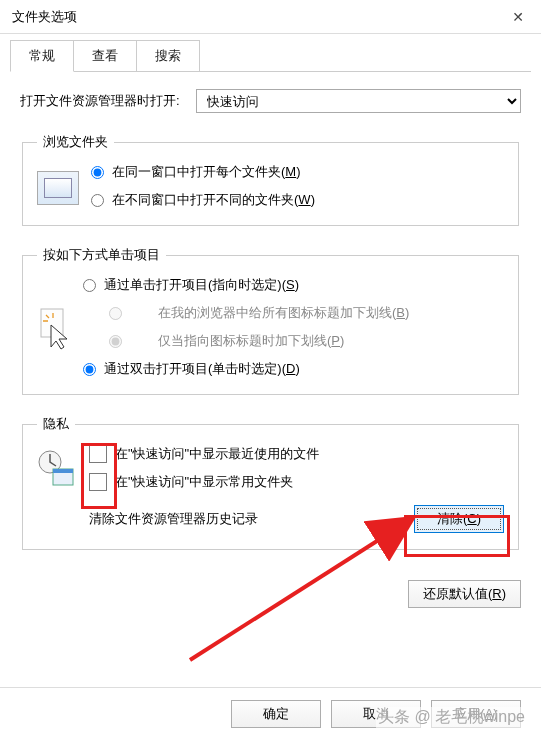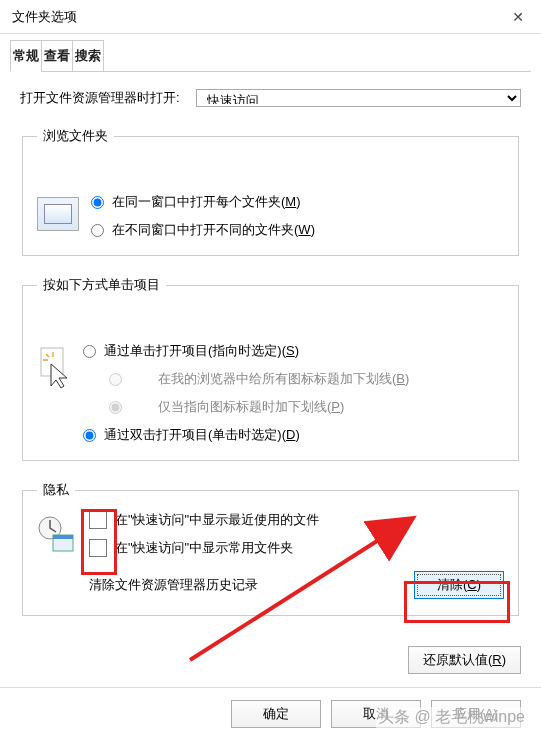--- a/index.html
+++ b/index.html
@@ -26,29 +26,28 @@
   .titlebar .close {
     width: 46px; height: 34px;
     display: flex; align-items: center; justify-content: center;
     font-size: 14px; color: #444;
   }
   .tabs {
     display: flex;
     padding: 6px 10px 0 10px;
   }
   .tab {
-    padding: 6px 2px;
+    padding: 6px 18px;
     border: 1px solid #ccc;
     border-bottom: none;
     background: #fff;
     margin-right: -1px;
     position: relative;
     color: #222;
     cursor: pointer;
-    font-weight: bold;
   }
   .tab.active {
     background: #fff;
     z-index: 2;
     border-bottom: 1px solid #fff;
   }
   .tab.inactive {
     background: #fff;
     text-align: center;
   }
@@ -63,38 +62,38 @@
     padding: 16px 20px 10px 20px;
   }
   .row-open {
     display: flex;
     align-items: center;
     gap: 16px;
     margin-bottom: 20px;
   }
   select.combo {
     flex: 1;
-    height: 18px;
+    height: 24px;
     border: 1px solid #aaa;
     background: #fff;
     padding: 2px 6px;
     font-family: inherit;
     font-size: 13px;
   }
   fieldset.group {
     border: 1px solid #ccc;
     padding: 12px 14px 16px 14px;
     margin-bottom: 20px;
     position: relative;
   }
   fieldset.group legend {
     padding: 0 6px;
     font-size: 13px;
   }
-  .browse-row { display:flex; align-items:flex-start; gap:12px;margin-top:36px; }
+  .browse-row { display:flex; align-items:center; gap:12px; }
   .folder-icon {
     width: 42px; height: 34px;
     border: 1px solid #aaa;
     background: linear-gradient(#eef4fb,#dbe9f7);
     display:flex;align-items:center;justify-content:center;
     margin-top:4px;
   }
   .folder-icon div {
     width: 28px; height: 20px;
     background: linear-gradient(#fff,#e8f0fa 60%,#d6e6f5);

